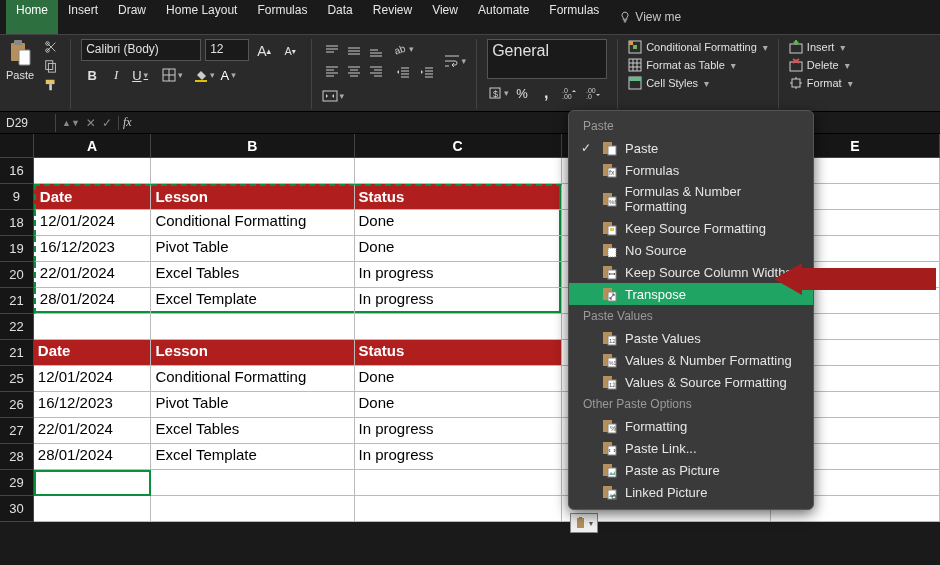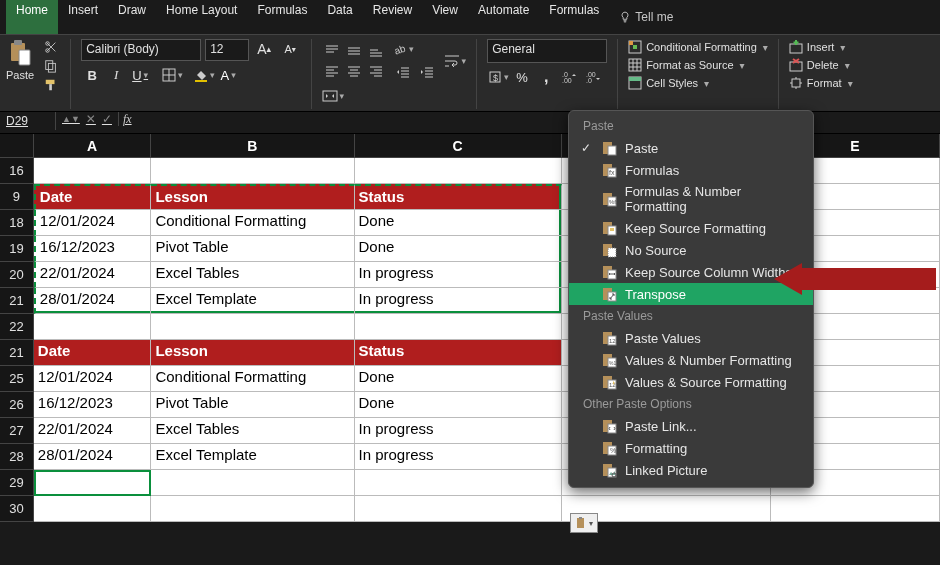--- a/index.html
+++ b/index.html
@@ -13,35 +13,35 @@
   .bulb { width:12px; height:12px; }
   
   
   .ribbon { background: #2a2a2a; border-top:1px solid #444; border-bottom:1px solid #000; display:flex; padding:4px 6px 2px 6px; gap:10px; height:78px; }
   .rgroup { display:flex; flex-direction:column; gap:4px; border-right:1px solid #444; padding-right:10px; }
   .rgroup:last-child { border-right:none; }
   .paste-big { display:flex; flex-direction:column; align-items:center; gap:2px; cursor:pointer; }
   .paste-icon { width:24px; height:28px; }
   .clip-side { display:flex; flex-direction:column; gap:3px; margin-left:4px;}
   .mini-btn { width:18px; height:16px; display:flex; align-items:center; justify-content:center; cursor:pointer; border-radius:2px;}
-  .font-row { display:flex; align-items:flex-start; gap:4px; }
+  .font-row { display:flex; align-items:flex-end; gap:4px; }
   .font-sel { background:#1a1a1a; border:1px solid #555; color:#e0e0e0; padding:2px 4px; font-size:12px; min-width:120px; height:22px;}
   .size-sel { background:#1a1a1a; border:1px solid #555; color:#e0e0e0; padding:2px 4px; font-size:12px; width:44px; height:22px;}
   .fmt-row { display:flex; gap:2px; align-items:center; }
   .fmt-btn { width:22px; height:20px; display:flex; align-items:center; justify-content:center; cursor:pointer; border-radius:2px; color:#e0e0e0; font-size:13px;}
   .align-grid { display:grid; grid-template-columns:repeat(3,20px); grid-template-rows:repeat(2,18px); gap:2px;}
   .align-btn { display:flex; align-items:center; justify-content:center; cursor:pointer;}
-  .number-sel { background:#1a1a1a; border:1px solid #555; color:#e0e0e0; padding:2px 4px; font-size:12px; width:120px; height:24px;}
+  .number-sel { background:#1a1a1a; border:1px solid #555; color:#e0e0e0; padding:2px 4px; font-size:16px; width:120px; height:40px;}
   .cf-list { display:flex; flex-direction:column; gap:2px;}
   .cf-item { display:flex; align-items:center; gap:4px; cursor:pointer; font-size:11px; color:#e0e0e0; padding:1px 0;}
   .cf-icon { width:14px; height:14px; }
   .chev { font-size:10px; color:#aaa; margin-left:2px;}
   
   
-  .fxbar { display:flex; background:#1a1a1a; border-bottom:1px solid #000; height:22px; align-items:flex-start;text-decoration:underline; }
+  .fxbar { display:flex; background:#1a1a1a; border-bottom:1px solid #000; height:22px; align-items:center; }
   .namebox { background:#1a1a1a; color:#e0e0e0; border:none; padding:2px 6px; width:56px; font-size:12px; border-right:1px solid #444;}
   .fx-ctl { display:flex; align-items:center; gap:6px; padding:0 6px; color:#888; border-right:1px solid #444;}
   .fx-input { flex:1; background:#1a1a1a; border:none; color:#e0e0e0; padding:2px 6px; font-size:12px;}
   .fx-label { font-style: italic; font-family: 'Times New Roman', serif; color:#ccc; font-size:12px; padding:0 4px;}
   
   
   .grid { position:relative; }
   .colhdr-row { display:flex; background:#161616; position:relative;}
   .corner { width:34px; height:24px; background:#161616; border-right:1px solid #444; border-bottom:1px solid #444;}
   .colhdr { height:24px; background:#161616; color:#fff; font-weight:600; display:flex; align-items:center; justify-content:center; border-right:1px solid #444; border-bottom:1px solid #444; font-size:14px;}
@@ -86,21 +86,21 @@
   <div class="tab">Formulas</div>
   <div class="tab">Data</div>
   <div class="tab">Review</div>
   <div class="tab">View</div>
   <div class="tab">Automate</div>
   <div class="tab">Formulas</div>
   <div class="tab tellme">
     <svg class="bulb" viewBox="0 0 16 16">
         <path fill="none" stroke="#ccc" stroke-width="1.2" d="M8 1.5a4 4 0 0 0-2.5 7.1V11h5V8.6A4 4 0 0 0 8 1.5zM6 13h4M6.5 14.5h3"></path>
       </svg>
-    <span>Tell me</span>
+    <span>View me</span>
   </div>
 </div>
 
 <div class="ribbon">
 
   <div class="rgroup" style="flex-direction:row;">
     <div class="paste-big">
       <svg class="paste-icon" viewBox="0 0 24 28">
           <rect x="3" y="4" width="14" height="18" rx="1" fill="#b5905a"></rect>
           <rect x="6" y="1" width="8" height="5" rx="1" fill="#888"></rect>
@@ -270,21 +270,21 @@
             <rect x="5" y="5" width="4" height="4" fill="#6b5"></rect>
           </svg>
         <span>Conditional Formatting</span>
           <span class="chev">▾</span>
       </div>
       <div class="cf-item">
         <svg class="cf-icon" viewBox="0 0 14 14">
             <rect x="1" y="1" width="12" height="12" fill="none" stroke="#ccc"></rect>
             <path stroke="#ccc" d="M1 5h12M1 9h12M5 1v12M9 1v12"></path>
           </svg>
-        <span>Format as Source</span>
+        <span>Format as Table</span>
           <span class="chev">▾</span>
       </div>
       <div class="cf-item">
         <svg class="cf-icon" viewBox="0 0 14 14">
             <rect x="1" y="1" width="12" height="12" fill="none" stroke="#ccc"></rect>
             <rect x="1" y="1" width="12" height="4" fill="#6b8"></rect>
           </svg>
         <span>Cell Styles</span>
           <span class="chev">▾</span>
       </div>
@@ -548,32 +548,41 @@
         <path fill="#e2c26a" d="M12 7l2 2-2 2z"></path>
       </svg>
     <span>Values &amp; Source Formatting</span>
   </div>
   <div class="ctx-hdr">Other Paste Options</div>
   <div class="ctx-item">
     <span class="ctx-check"></span>
     <svg class="ctx-icon" viewBox="0 0 16 16">
         <rect x="2" y="2" width="9" height="12" fill="#b5905a"></rect>
         <rect x="7" y="6" width="8" height="9" fill="#fff" stroke="#888"></rect>
+        <text x="9" y="13" font-size="7" fill="#555">%</text>
+      </svg>
+    <span>Formatting</span>
+  </div>
+  <div class="ctx-item">
+    <span class="ctx-check"></span>
+    <svg class="ctx-icon" viewBox="0 0 16 16">
+        <rect x="2" y="2" width="9" height="12" fill="#b5905a"></rect>
+        <rect x="7" y="6" width="8" height="9" fill="#fff" stroke="#888"></rect>
         <path stroke="#555" fill="none" d="M9 12a2 2 0 0 1 0-3M13 9a2 2 0 0 1 0 3"></path>
       </svg>
     <span>Paste Link...</span>
   </div>
   <div class="ctx-item">
     <span class="ctx-check"></span>
     <svg class="ctx-icon" viewBox="0 0 16 16">
         <rect x="2" y="2" width="9" height="12" fill="#b5905a"></rect>
         <rect x="7" y="6" width="8" height="9" fill="#fff" stroke="#888"></rect>
-        <text x="9" y="13" font-size="7" fill="#555">%</text>
-      </svg>
-    <span>Formatting</span>
+        <path fill="#7a9" d="M8 13l2-3 2 2 2-3v4z"></path>
+      </svg>
+    <span>Paste as Picture</span>
   </div>
   <div class="ctx-item">
     <span class="ctx-check"></span>
     <svg class="ctx-icon" viewBox="0 0 16 16">
         <rect x="2" y="2" width="9" height="12" fill="#b5905a"></rect>
         <rect x="7" y="6" width="8" height="9" fill="#fff" stroke="#888"></rect>
         <path fill="#7a9" d="M8 13l2-3 2 2 2-3v4z"></path>
         <circle cx="13" cy="13" r="2" fill="none" stroke="#555"></circle>
       </svg>
     <span>Linked Picture</span>

